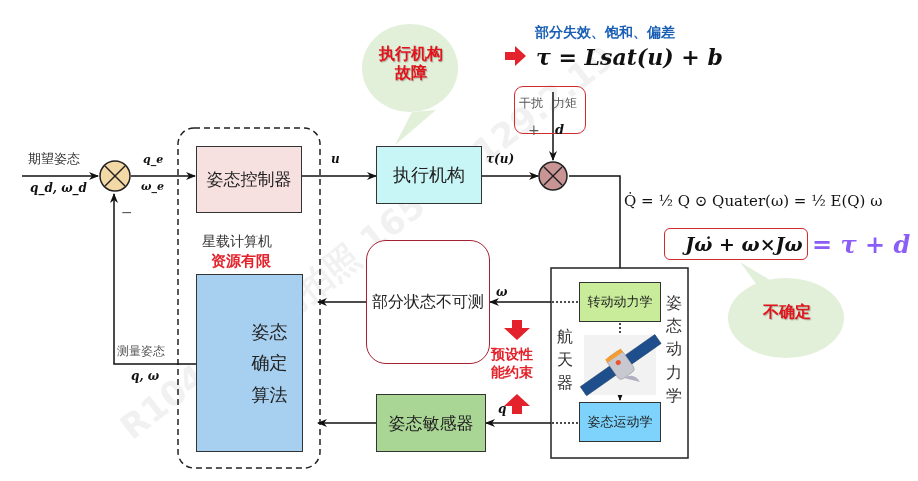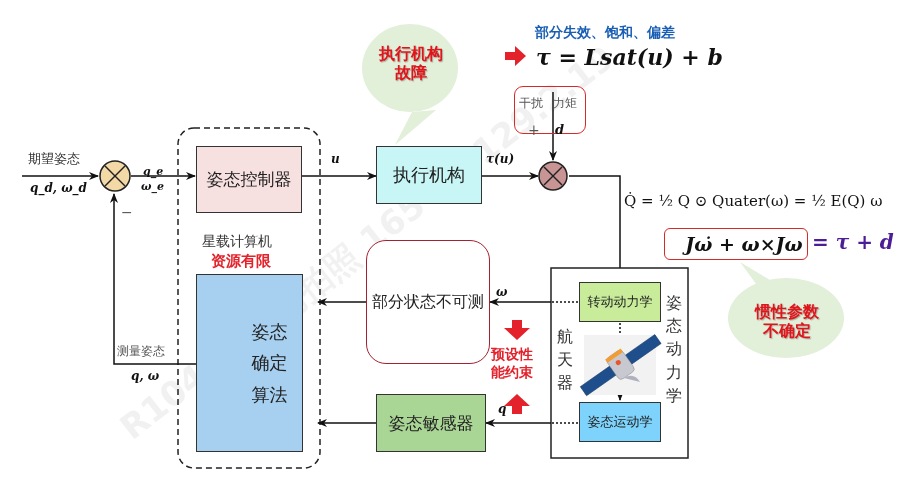--- a/index.html
+++ b/index.html
@@ -97,21 +97,21 @@
       <rect x="611" y="352" width="19" height="26" rx="4" fill="#c8c8d0" stroke="#888" stroke-width="0.5"></rect>
       <rect x="611" y="352" width="19" height="4" fill="#f39c33"></rect>
       <circle cx="620" cy="362" r="2.5" fill="#e8552a"></circle>
     </g>
     <path d="M624,378 Q634,372 640,382 Z" fill="#b0b0c0"></path>
   </g>
 </svg>
 
 <div class="lbl" style="left:28px;top:150px;font-size:13px;">期望姿态</div>
 <div class="lbl math" style="left:30px;top:181px;font-size:12px;color:#111;">q_d, ω_d</div>
-<div class="lbl math" style="left:143px;top:153px;font-size:11px;color:#111;margin-top:12px;">q_e</div>
+<div class="lbl math" style="left:143px;top:153px;font-size:11px;color:#111;">q_e</div>
 <div class="lbl math" style="left:141px;top:180px;font-size:11px;color:#111;">ω_e</div>
 <div class="lbl" style="left:121px;top:204px;font-size:14px;color:#555;">−</div>
 
 <div class="lbl" style="left:117px;top:343px;font-size:12px;color:#555;">测量姿态</div>
 <div class="lbl math" style="left:131px;top:369px;font-size:12px;color:#111;">q, ω</div>
 
 <div class="box" style="left:196px;top:146px;width:106px;height:67px;background:#f7e0e0;font-size:17px;">
   <span style="font-family:'DejaVu Sans',sans-serif;">姿态控制器</span>
 </div>
 
@@ -143,24 +143,23 @@
   <div class="lbl" style="left:4px;top:8px;font-size:12px;color:#555;">干扰</div>
   <div class="lbl" style="left:38px;top:8px;font-size:12px;color:#555;">力矩</div>
   <div class="lbl" style="left:13px;top:35px;font-size:14px;color:#555;">+</div>
   <div class="lbl math" style="left:40px;top:35px;font-size:13px;color:#111;">d</div>
 </div>
 
 <div class="lbl" style="left:624px;top:192px;font-size:15px;color:#111;">Q̇ = ½ Q ⊙ Quater(ω) = ½ E(Q) ω</div>
 <div class="abs" style="left:664px;top:228px;width:144px;height:32px;border:1.5px solid #d42a2a;border-radius:6px;box-sizing:border-box;display:flex;align-items:center;justify-content:center;padding-left:16px;">
   <span class="math" style="font-size:19px;color:#111;">Jω̇ + ω×Jω</span>
 </div>
-<div class="lbl math" style="left:812px;top:230px;font-size:20px;color:#4c1d95;">= τ + d</div>
+<div class="lbl math" style="left:812px;top:230px;font-size:24px;color:#8b5cf6;">= τ + d</div>
 
 <div class="bubble-text" style="left:741px;top:302px;width:92px;font-size:16px;">
-  <div>惯性参数</div>
   <div>不确定</div>
 </div>
 
 <div class="box" style="left:366px;top:240px;width:124px;height:124px;border:1.5px solid #a52030;border-radius:20px;background:#fff;flex-direction:row;font-size:16px;line-height:1.4;">
   <span style="font-family:'DejaVu Sans',sans-serif;">部分状态</span>
   <span style="font-family:'DejaVu Sans',sans-serif;">不可测</span>
 </div>
 <div class="lbl math" style="left:496px;top:285px;font-size:12px;color:#111;">ω</div>
 
 <div class="lbl red-bold" style="left:491px;top:346px;font-size:14px;line-height:1.25;">

